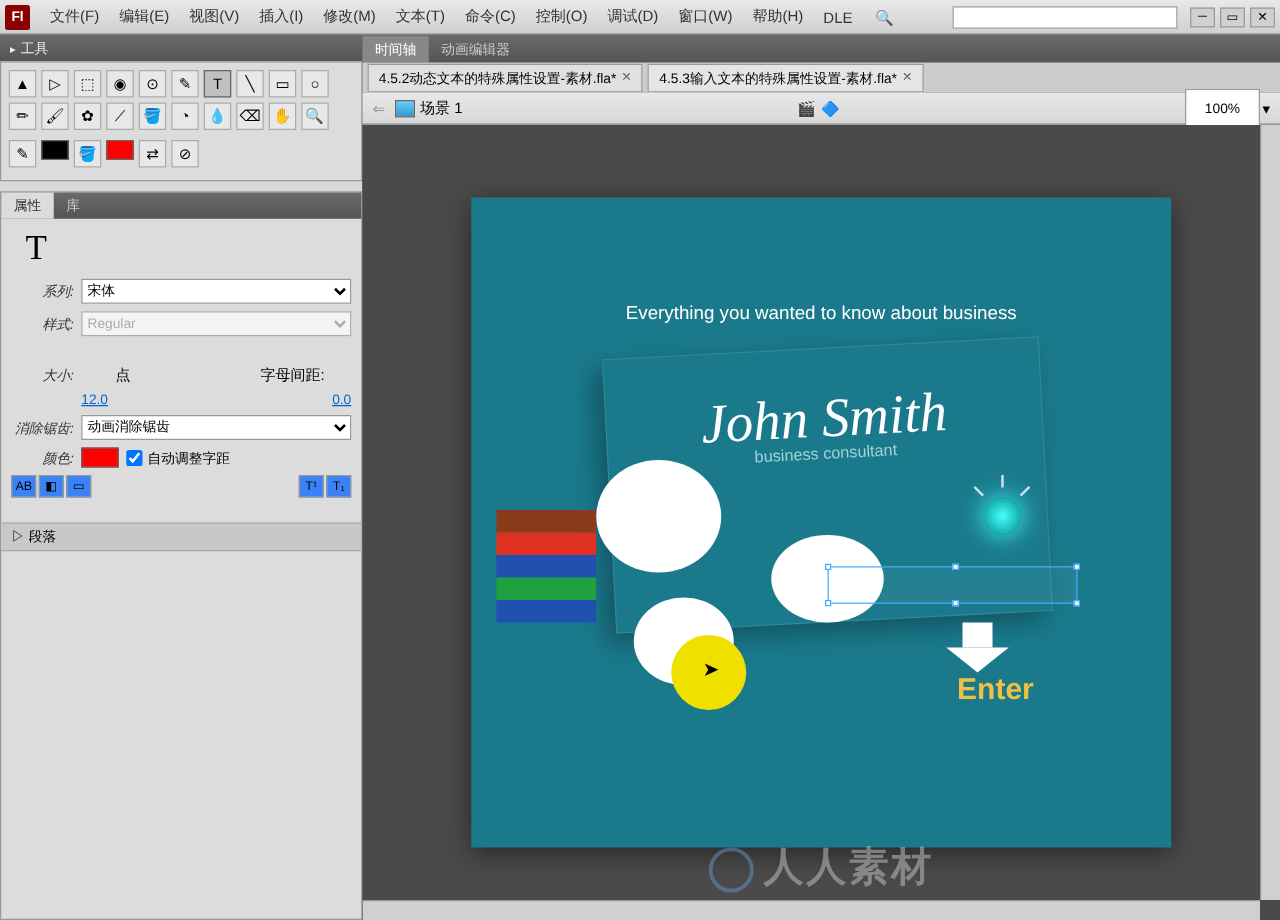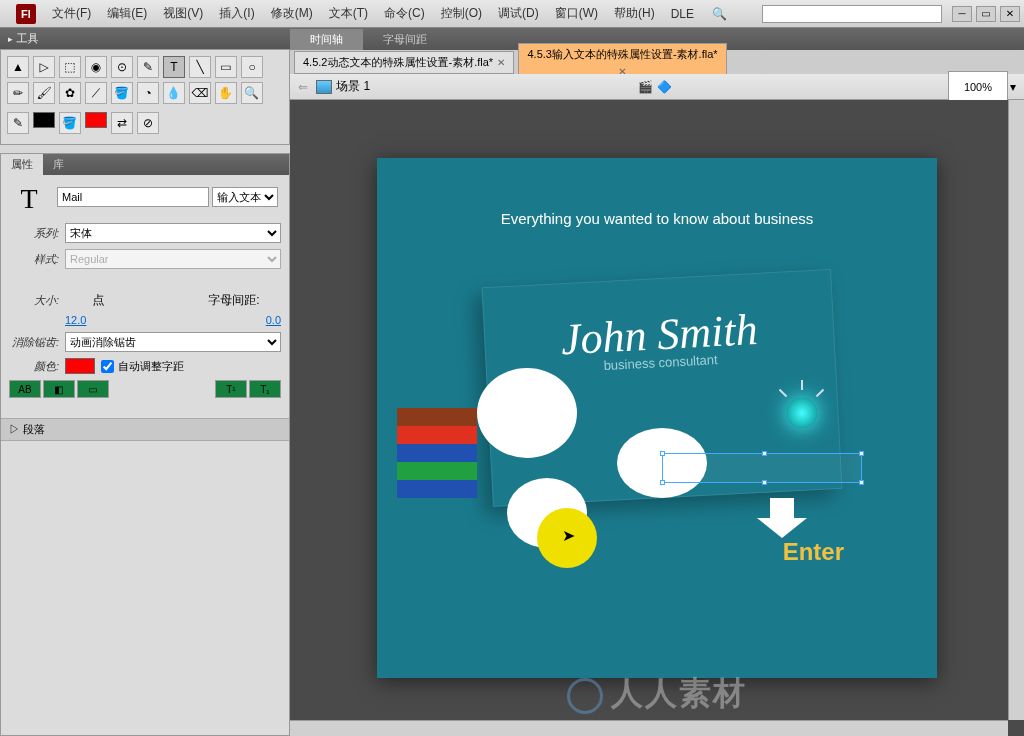--- a/index.html
+++ b/index.html
@@ -1,18 +1,18 @@
 <!DOCTYPE html>
 <html><head>
 <meta charset="utf-8">
 <style>
 * { margin: 0; padding: 0; box-sizing: border-box; font-family: "Microsoft YaHei", Arial, sans-serif; }
 body { width: 1024px; height: 736px; background: #4a4a4a; overflow: hidden; font-size: 12px; }
 .menubar { height: 28px; background: linear-gradient(#e8e8e8, #d0d0d0); display: flex; align-items: center; padding: 0 4px; border-bottom: 1px solid #888; }
-.app-icon { width: 20px; height: 20px; background: #8B0000; color: white; display: flex; align-items: center; justify-content: center; font-weight: bold; font-size: 11px; border-radius: 2px; margin-right: 8px; margin-left: 12px; }
+.app-icon { width: 20px; height: 20px; background: #8B0000; color: white; display: flex; align-items: center; justify-content: center; font-weight: bold; font-size: 11px; border-radius: 2px; margin-right: 8px; }
 .menu-item { padding: 3px 8px; cursor: pointer; color: #333; }
 .menu-search { margin-left: auto; height: 18px; width: 180px; border: 1px solid #999; background: white; padding: 0 4px; font-size: 11px; }
 .window-controls { display: flex; gap: 4px; margin-left: 10px; }
 .win-btn { width: 20px; height: 16px; background: #d0d0d0; border: 1px solid #999; font-size: 10px; display: flex; align-items: center; justify-content: center; cursor: pointer; }
 .main-layout { display: flex; height: calc(100% - 28px); }
 .left-col { width: 290px; display: flex; flex-direction: column; background: #d8d8d8; }
 .panel-header { background: linear-gradient(#6a6a6a, #555); color: #eee; padding: 3px 8px; font-size: 11px; display: flex; align-items: center; }
 .panel-header .collapse { margin-right: 4px; font-size: 9px; }
 .tools-panel { background: #dcdcdc; padding: 6px; border: 1px solid #999; }
 .tool-row { display: flex; gap: 4px; margin-bottom: 4px; flex-wrap: wrap; }
@@ -25,47 +25,47 @@
 .tab.active { background: #dcdcdc; color: #333; }
 .props-body { padding: 8px; }
 .prop-row { display: flex; align-items: center; margin-bottom: 6px; gap: 6px; }
 .prop-label { width: 50px; text-align: right; color: #333; font-size: 11px; font-style: italic; }
 .prop-input { flex: 1; height: 20px; border: 1px solid #999; background: white; padding: 0 4px; font-size: 11px; }
 .prop-select { flex: 1; height: 20px; border: 1px solid #999; background: white; font-size: 11px; }
 .big-T { font-size: 28px; font-family: Georgia, serif; width: 40px; text-align: center; }
 .section-hdr { background: #c8c8c8; padding: 3px 8px; font-size: 11px; border-top: 1px solid #aaa; border-bottom: 1px solid #aaa; margin: 4px -8px; cursor: pointer; }
 .link-val { color: #0066cc; text-decoration: underline; font-size: 11px; margin-top: 39px; }
 .checkbox-row { display: flex; align-items: center; gap: 4px; font-size: 11px; }
-.mini-btn { width: 32px; height: 18px; background: #15803d; border: 1px solid #999; font-size: 10px; display: flex; align-items: center; justify-content: center; cursor: pointer; }
+.mini-btn { width: 20px; height: 18px; background: #3b82f6; border: 1px solid #999; font-size: 10px; display: flex; align-items: center; justify-content: center; cursor: pointer; }
 .right-col { flex: 1; display: flex; flex-direction: column; background: #4a4a4a; }
 .timeline-tabs { display: flex; background: linear-gradient(#6a6a6a, #555); height: 22px; align-items: center; }
-.timeline-tab { padding: 3px 20px; color: #ccc; font-size: 11px; cursor: pointer; }
+.timeline-tab { padding: 3px 10px; color: #ccc; font-size: 11px; cursor: pointer; }
 .timeline-tab.active { background: #888; color: #fff; }
 .doc-tabs { display: flex; background: #ccc; height: 24px; align-items: center; padding: 0 4px; gap: 4px; }
 .doc-tab { background: #e0e0e0; padding: 3px 8px; font-size: 11px; border: 1px solid #999; display: flex; align-items: center; gap: 4px; cursor: pointer; }
-.doc-tab.active { background: #fdba74; flex-direction: column; }
+.doc-tab.active { background: #e5e5e5; }
 .doc-close { cursor: pointer; color: #666; font-size: 10px; }
 .scene-bar { display: flex; background: linear-gradient(#e8e8e8, #d8d8d8); height: 26px; align-items: center; padding: 0 8px; border-bottom: 1px solid #999; }
 .scene-icon { width: 16px; height: 14px; background: linear-gradient(#6cf, #39c); border: 1px solid #666; margin-right: 4px; }
 .zoom-input { width: 60px; height: 32px; border: 1px solid #999; text-align: center; margin-left: auto; font-size: 11px; }
 .canvas-area { flex: 1; background: #4a4a4a; display: flex; align-items: center; justify-content: center; position: relative; overflow: hidden; }
 .stage { width: 560px; height: 520px; background: #1a7a8c; position: relative; box-shadow: 0 4px 20px rgba(0,0,0,0.5); }
-.stage-subtitle { position: absolute; top: 52px; left: 0; right: 0; text-align: center; color: #fff; font-size: 15px; font-family: Arial; }
+.stage-subtitle { position: absolute; top: 84px; left: 0; right: 0; text-align: center; color: #fff; font-size: 15px; font-family: Arial; }
 .card { position: absolute; top: 120px; left: 110px; width: 350px; height: 220px; background: #1a7a8c; transform: rotate(-3deg); box-shadow: -8px 8px 20px rgba(0,0,0,0.3); border: 1px solid rgba(255,255,255,0.1); }
 .card-name { font-family: "Brush Script MT", cursive; font-size: 44px; color: white; font-style: italic; text-align: center; margin-top: 30px; }
 .card-role { color: #a0d0d8; font-size: 13px; text-align: center; margin-top: -5px; }
 .lightbulb { position: absolute; top: 230px; right: 110px; width: 50px; height: 50px; }
 .bulb-glow { position: absolute; width: 30px; height: 30px; background: radial-gradient(#4ff, #088); border-radius: 50%; top: 10px; left: 10px; box-shadow: 0 0 20px #4ff; }
 .bulb-ray { position: absolute; width: 2px; height: 10px; background: #cde; }
 .text-field-sel { position: absolute; top: 295px; right: 75px; width: 200px; height: 30px; border: 1px solid #4af; background: rgba(255,255,255,0.05); }
 .sel-handle { position: absolute; width: 5px; height: 5px; background: white; border: 1px solid #4af; }
 .arrow-down { position: absolute; top: 340px; right: 130px; width: 50px; height: 40px; }
 .arrow-body { width: 24px; height: 20px; background: white; margin: 0 auto; }
 .arrow-head { width: 0; height: 0; border-left: 25px solid transparent; border-right: 25px solid transparent; border-top: 20px solid white; }
-.enter-text { position: absolute; top: 380px; right: 93px; color: #f0c040; font-size: 24px; font-weight: bold; font-family: Arial; }
+.enter-text { position: absolute; top: 380px; right: 110px; color: #f0c040; font-size: 24px; font-weight: bold; font-family: Arial; }
 .blob { position: absolute; background: white; border-radius: 50%; }
 .color-strip { position: absolute; top: 250px; left: 20px; width: 80px; height: 110px; overflow: hidden; }
 .strip-line { height: 18px; }
 .yellow-circ { position: absolute; top: 350px; left: 160px; width: 60px; height: 60px; background: #f0e000; border-radius: 50%; }
 .cursor-arrow { position: absolute; top: 368px; left: 185px; font-size: 16px; color: black; z-index: 10; }
 .watermark { position: absolute; bottom: 20px; left: 50%; transform: translateX(-50%); font-size: 32px; color: rgba(200,200,200,0.5); font-weight: bold; letter-spacing: 2px; }
 .wm-icon { display: inline-block; width: 36px; height: 36px; border: 3px solid rgba(100,150,200,0.5); border-radius: 50%; vertical-align: middle; margin-right: 8px; position: relative; }
 .scrollbar-h { position: absolute; bottom: 0; left: 0; right: 16px; height: 16px; background: #d0d0d0; border-top: 1px solid #999; }
 .scrollbar-v { position: absolute; top: 0; right: 0; bottom: 16px; width: 16px; background: #d0d0d0; border-left: 1px solid #999; }
 </style>
@@ -137,24 +137,20 @@
     </div>
 
     <div class="props-panel">
       <div class="tab-row">
         <div class="tab active">属性</div>
         <div class="tab">库</div>
       </div>
       <div class="props-body">
         <div style="display:flex; align-items:center; gap:8px; margin-bottom:8px;">
           <div class="big-T">T</div>
-          <div style="flex:1">
-            <input class="prop-input" style="margin-bottom: 4px;" value="Mail">
-            <select class="prop-select"><option>输入文本</option></select>
-          </div>
         </div>
         <div class="prop-row">
           <div class="prop-label">系列:</div>
           <select class="prop-select"><option>宋体</option></select>
         </div>
         <div class="prop-row">
           <div class="prop-label">样式:</div>
           <select class="prop-select" disabled="" style="color:#999"><option>Regular</option></select>
         </div>
         <div class="prop-row">
@@ -188,21 +184,21 @@
           </div>
         </div>
         <div class="section-hdr" style="margin-top:20px">▷ <span>段落</span></div>
       </div>
     </div>
   </div>
 
   <div class="right-col">
     <div class="timeline-tabs">
       <div class="timeline-tab active">时间轴</div>
-      <div class="timeline-tab">字母间距</div>
+      <div class="timeline-tab">动画编辑器</div>
     </div>
     <div class="doc-tabs">
       <div class="doc-tab">
         <span>4.5.2动态文本的特殊属性设置-素材.fla*</span>
         <span class="doc-close">✕</span>
       </div>
       <div class="doc-tab active">
         <span>4.5.3输入文本的特殊属性设置-素材.fla*</span>
         <span class="doc-close">✕</span>
       </div>

